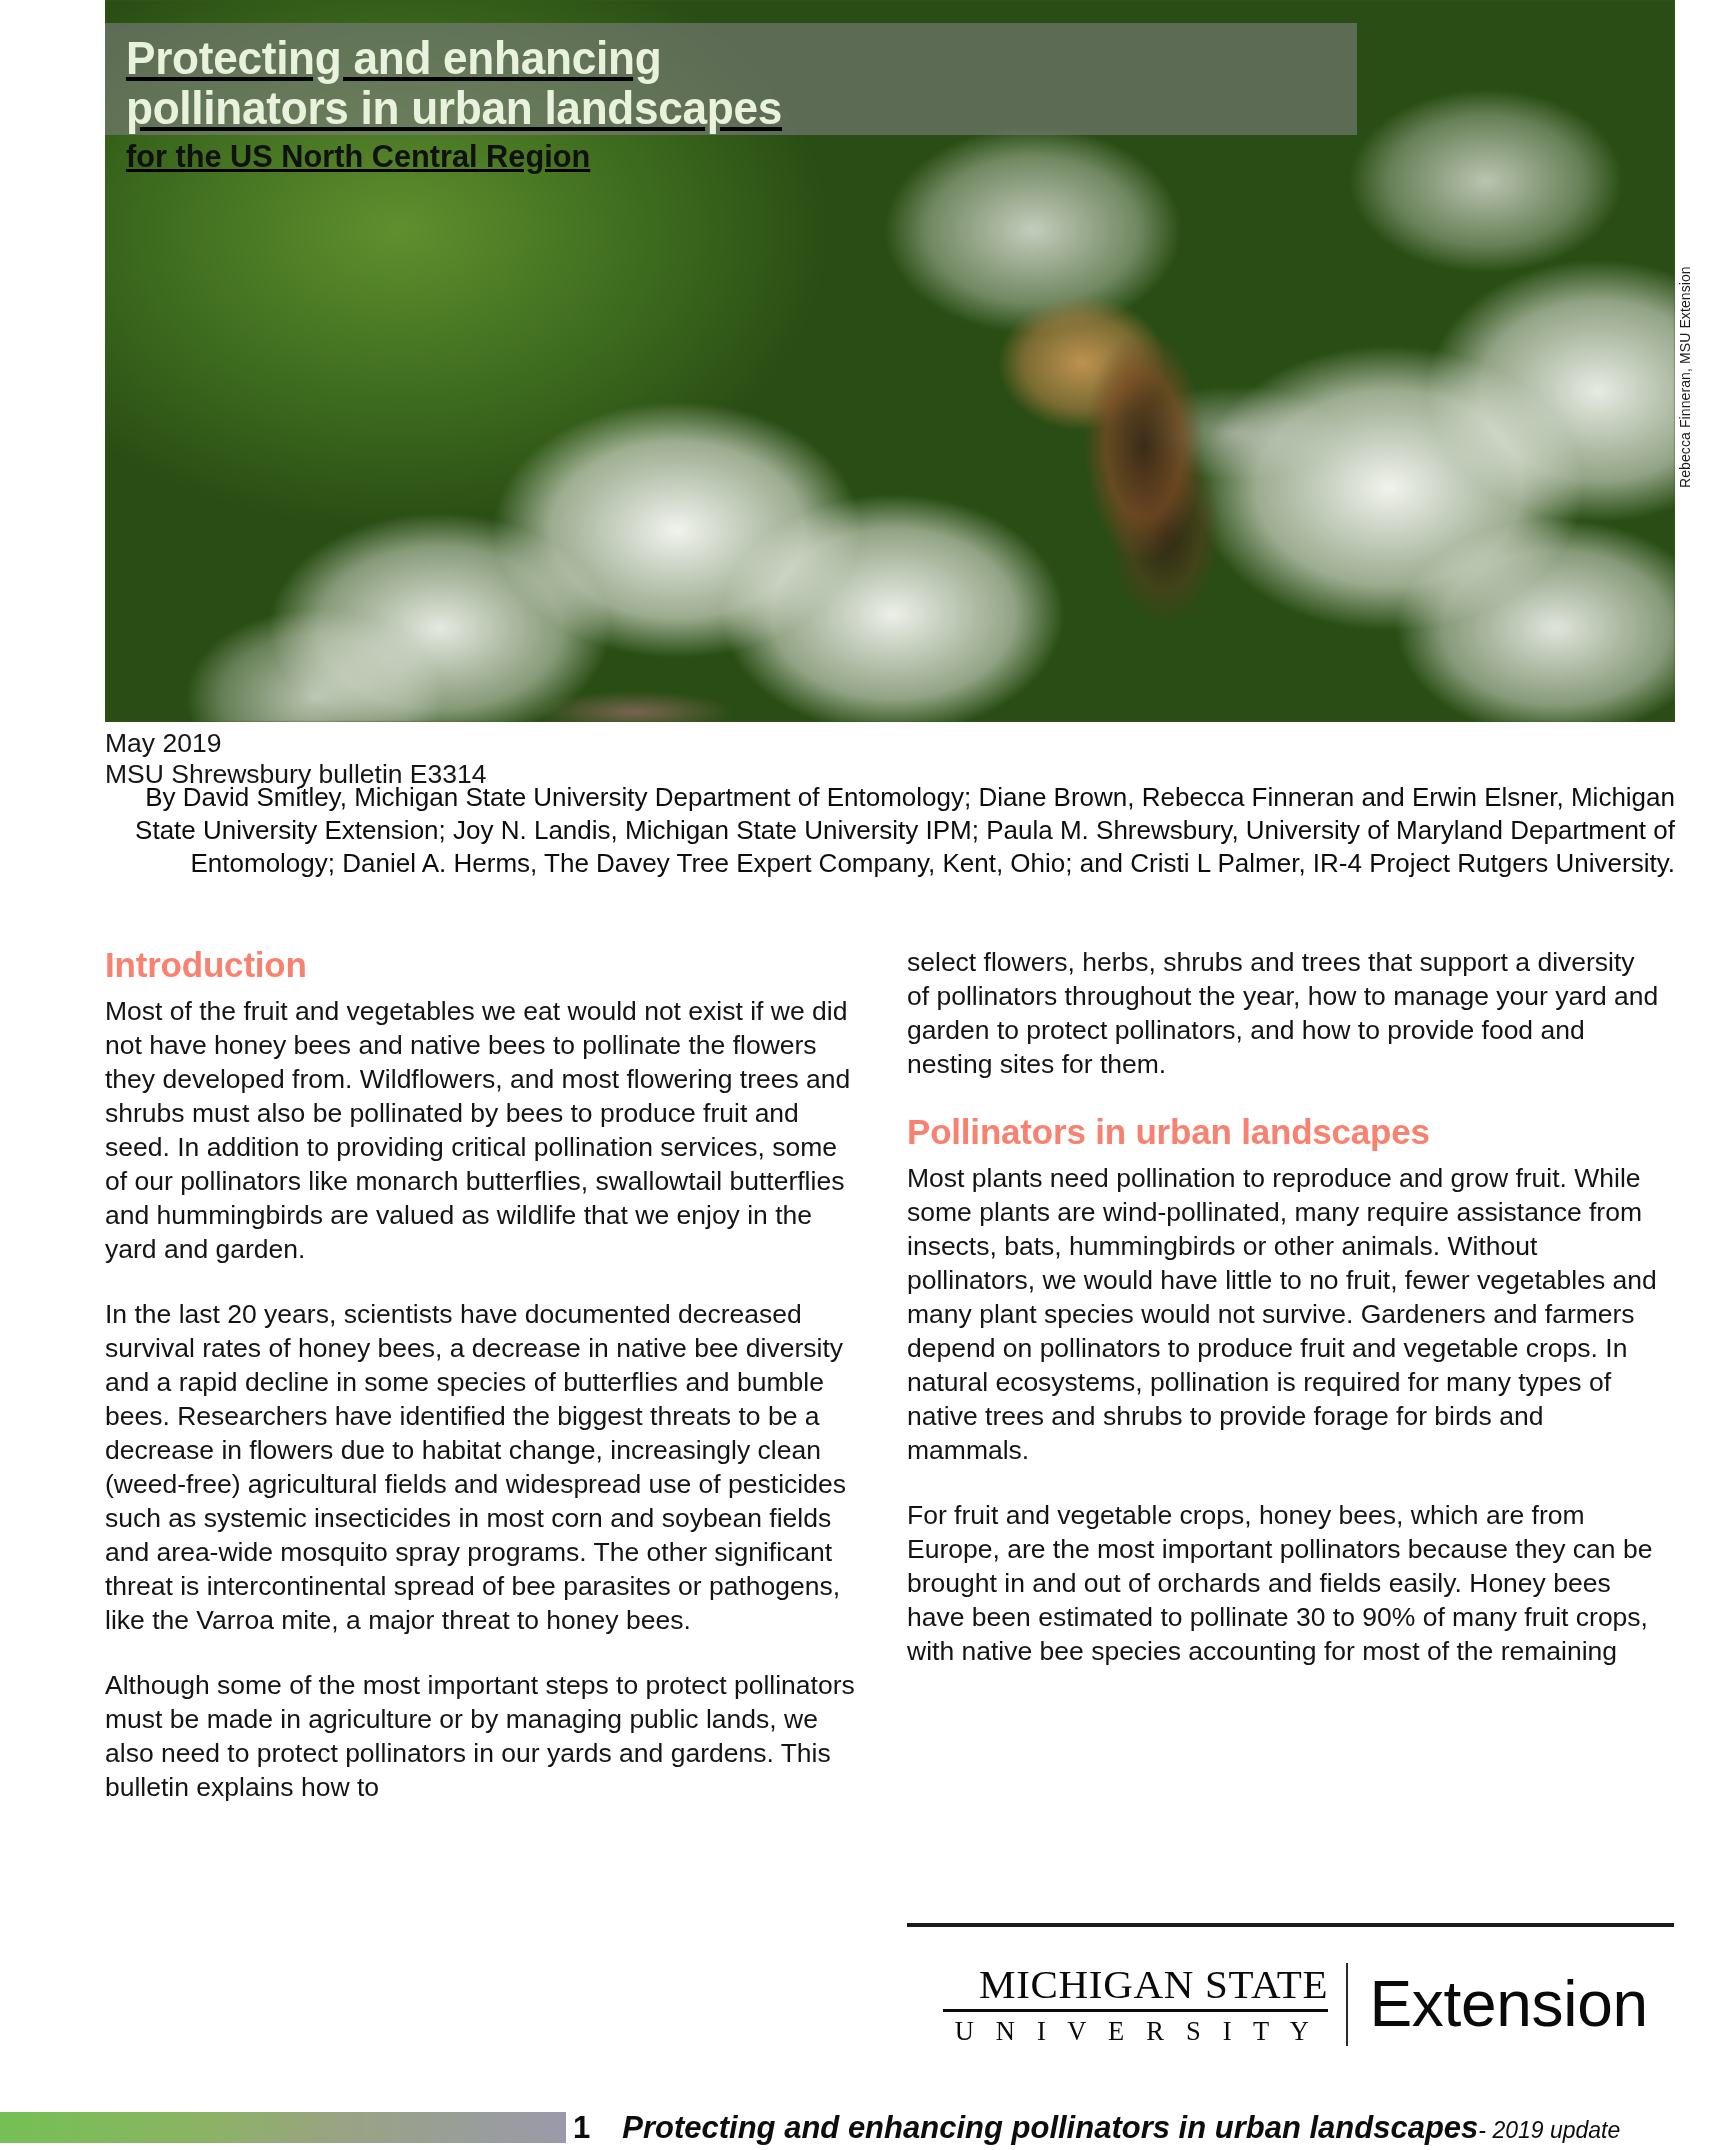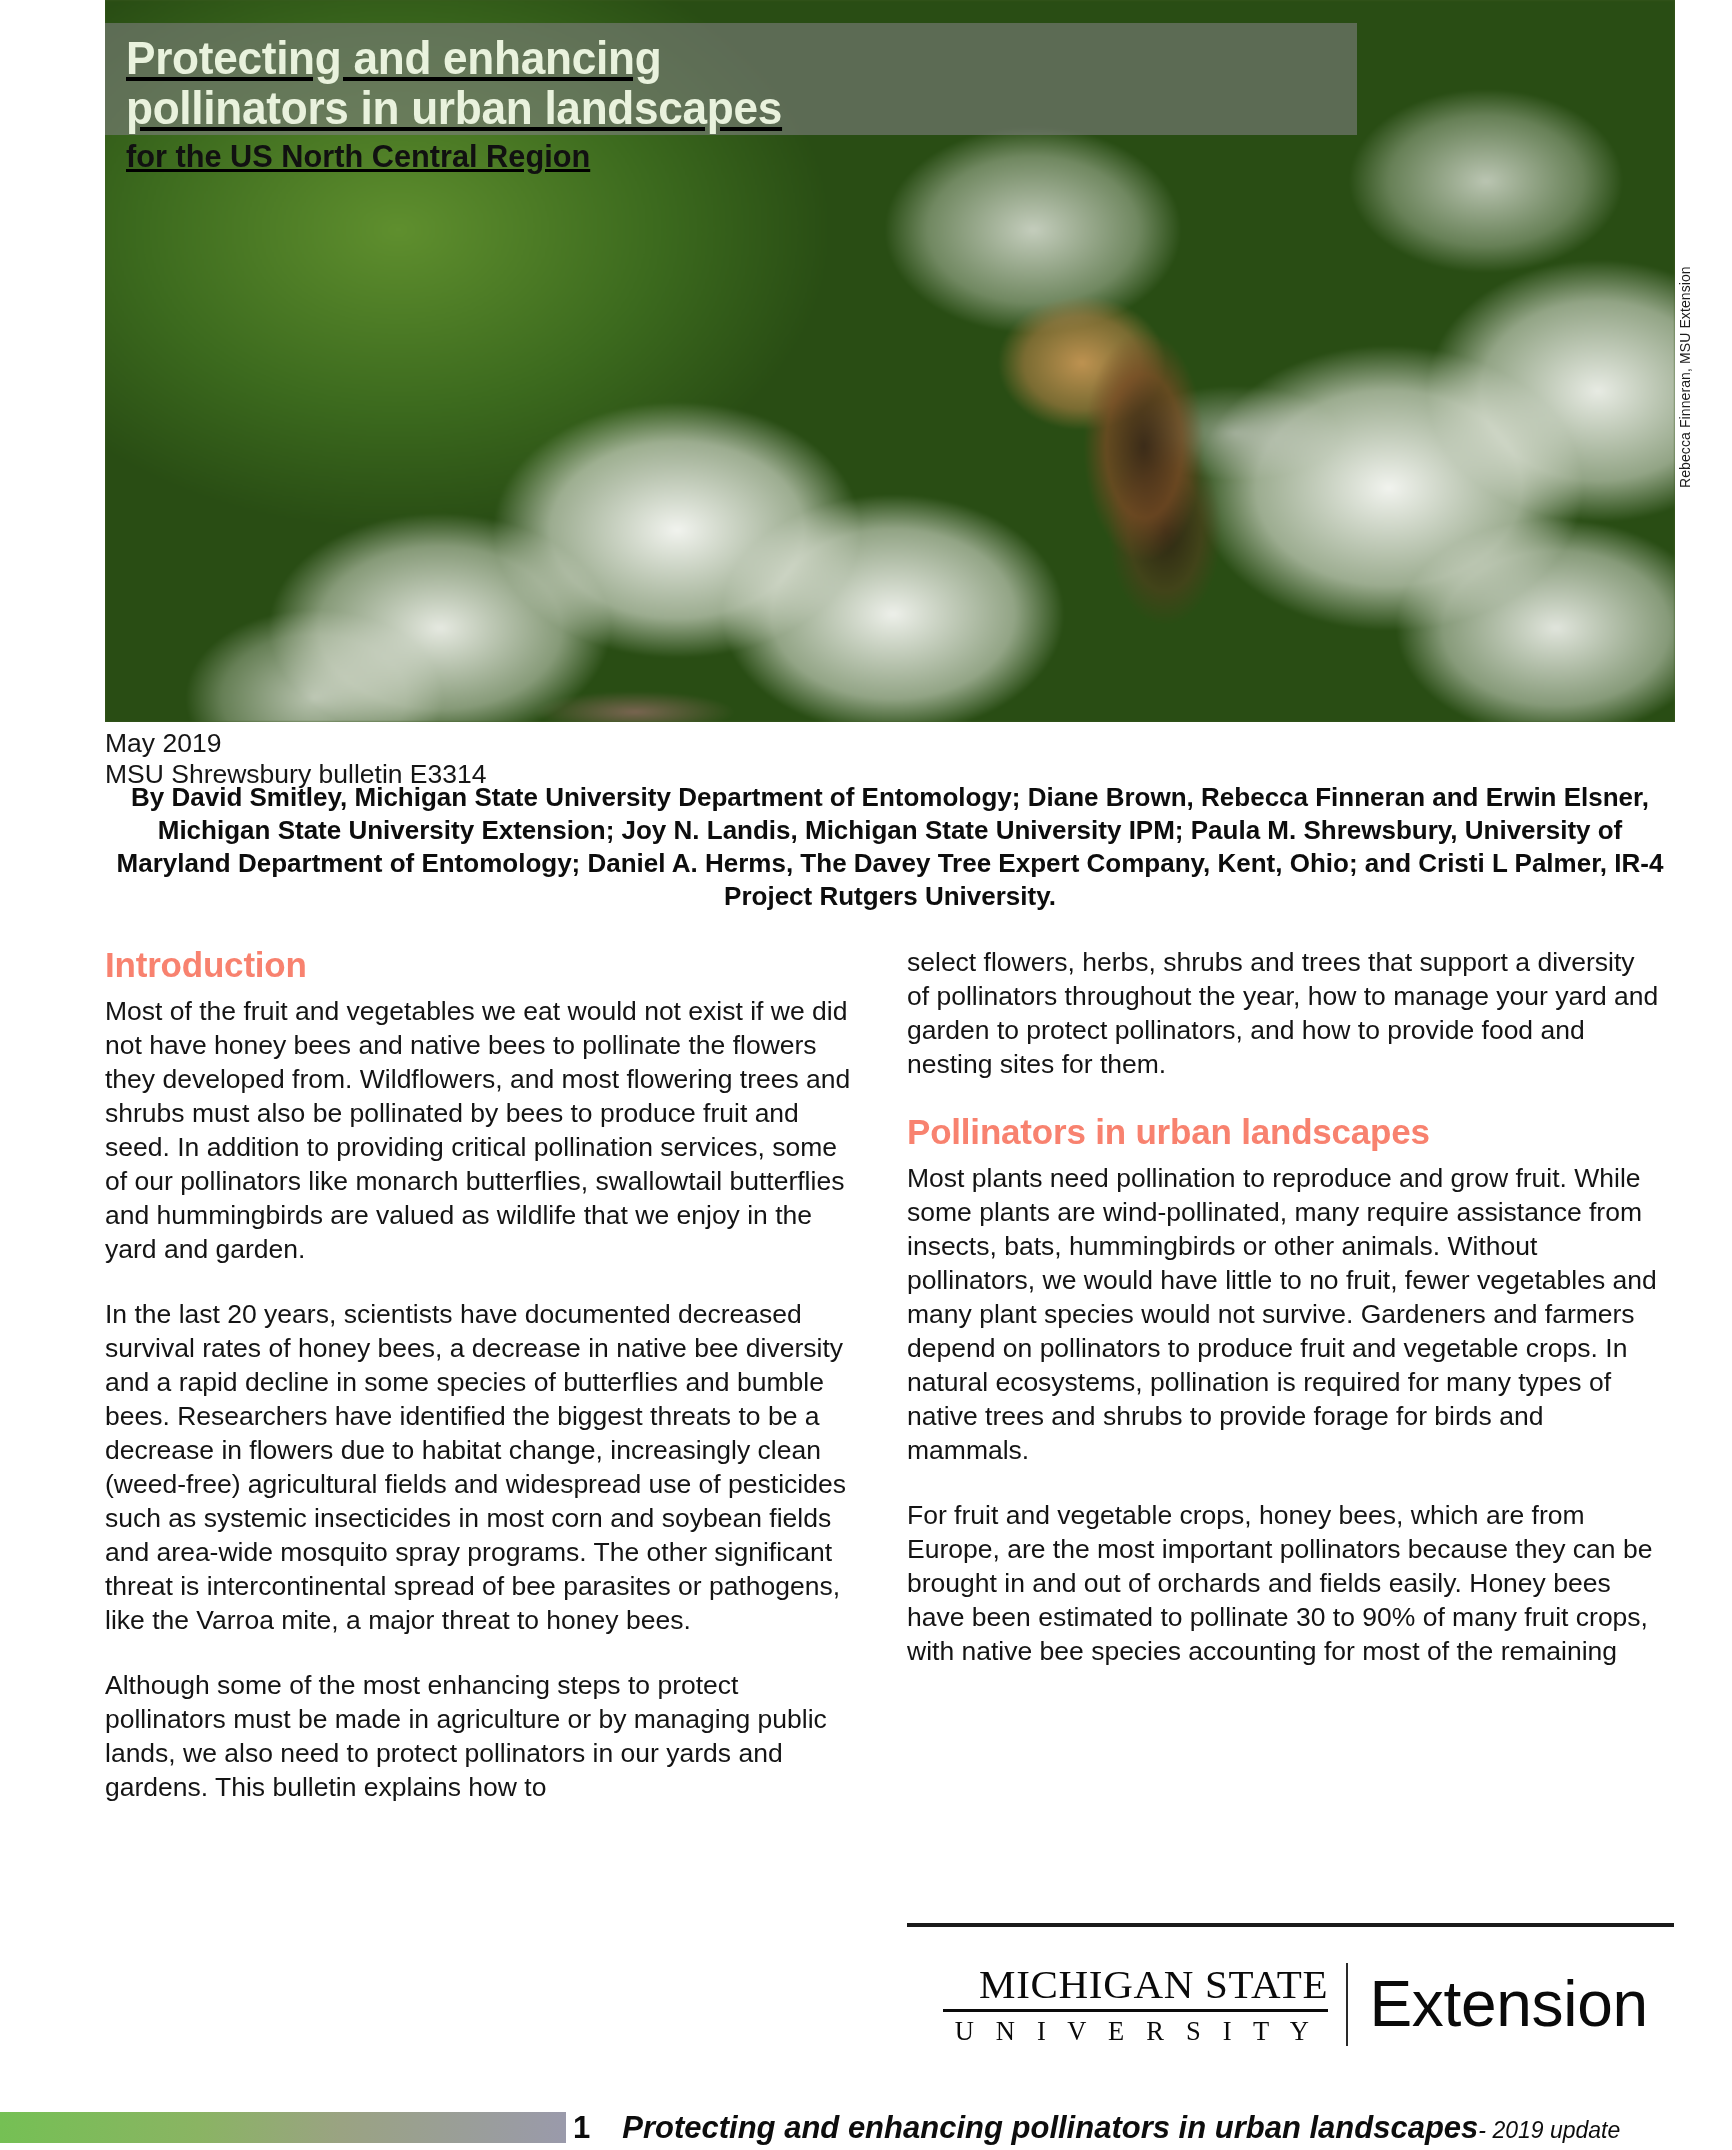--- a/index.html
+++ b/index.html
@@ -109,23 +109,23 @@
     flex-direction: column;
   }
 
   
   .byline {
     position: absolute;
     left: 105px; top: 781px;
     width: 1570px;
     font-size: 26px;
     line-height: 33px;
-    font-weight: bold;
+    font-weight: normal;
     color: #0d0d0d;
-    text-align: center;
+    text-align: right;
   }
 
   
   .col {
     position: absolute;
     top: 945px;
     width: 753px;
   }
   .col-left  { left: 105px; }
   .col-right { left: 907px; }
@@ -261,21 +261,21 @@
   <span>May 2019</span>
   <span>MSU Shrewsbury bulletin E3314</span>
 </div>
 
 <div class="byline">By David Smitley, Michigan State University Department of Entomology; Diane Brown, Rebecca Finneran and Erwin Elsner, Michigan State University Extension; Joy N. Landis, Michigan State University IPM; Paula M. Shrewsbury, University of Maryland Department of Entomology; Daniel A. Herms, The Davey Tree Expert Company, Kent, Ohio; and Cristi L Palmer, IR-4 Project Rutgers University.</div>
 
 <div class="col col-left">
   <h2 class="sec-head">Introduction</h2>
   <p class="body">Most of the fruit and vegetables we eat would not exist if we did not have honey bees and native bees to pollinate the flowers they developed from. Wildflowers, and most flowering trees and shrubs must also be pollinated by bees to produce fruit and seed. In addition to providing critical pollination services, some of our pollinators like monarch butterflies, swallowtail butterflies and hummingbirds are valued as wildlife that we enjoy in the yard and garden.</p>
   <p class="body">In the last 20 years, scientists have documented decreased survival rates of honey bees, a decrease in native bee diversity and a rapid decline in some species of butterflies and bumble bees. Researchers have identified the biggest threats to be a decrease in flowers due to habitat change, increasingly clean (weed-free) agricultural fields and widespread use of pesticides such as systemic insecticides in most corn and soybean fields and area-wide mosquito spray programs. The other significant threat is intercontinental spread of bee parasites or pathogens, like the Varroa mite, a major threat to honey bees.</p>
-  <p class="body">Although some of the most enhancing steps to protect pollinators must be made in agriculture or by managing public lands, we also need to protect pollinators in our yards and gardens. This bulletin explains how to</p>
+  <p class="body">Although some of the most important steps to protect pollinators must be made in agriculture or by managing public lands, we also need to protect pollinators in our yards and gardens. This bulletin explains how to</p>
 </div>
 
 <div class="col col-right">
   <p class="body">select flowers, herbs, shrubs and trees that support a diversity of pollinators throughout the year, how to manage your yard and garden to protect pollinators, and how to provide food and nesting sites for them.</p>
   <h2 class="sec-head">Pollinators in urban landscapes</h2>
   <p class="body">Most plants need pollination to reproduce and grow fruit. While some plants are wind-pollinated, many require assistance from insects, bats, hummingbirds or other animals. Without pollinators, we would have little to no fruit, fewer vegetables and many plant species would not survive. Gardeners and farmers depend on pollinators to produce fruit and vegetable crops. In natural ecosystems, pollination is required for many types of native trees and shrubs to provide forage for birds and mammals.</p>
   <p class="body">For fruit and vegetable crops, honey bees, which are from Europe, are the most important pollinators because they can be brought in and out of orchards and fields easily. Honey bees have been estimated to pollinate 30 to 90% of many fruit crops, with native bee species accounting for most of the remaining</p>
 </div>
 
 <div class="logo-block">

